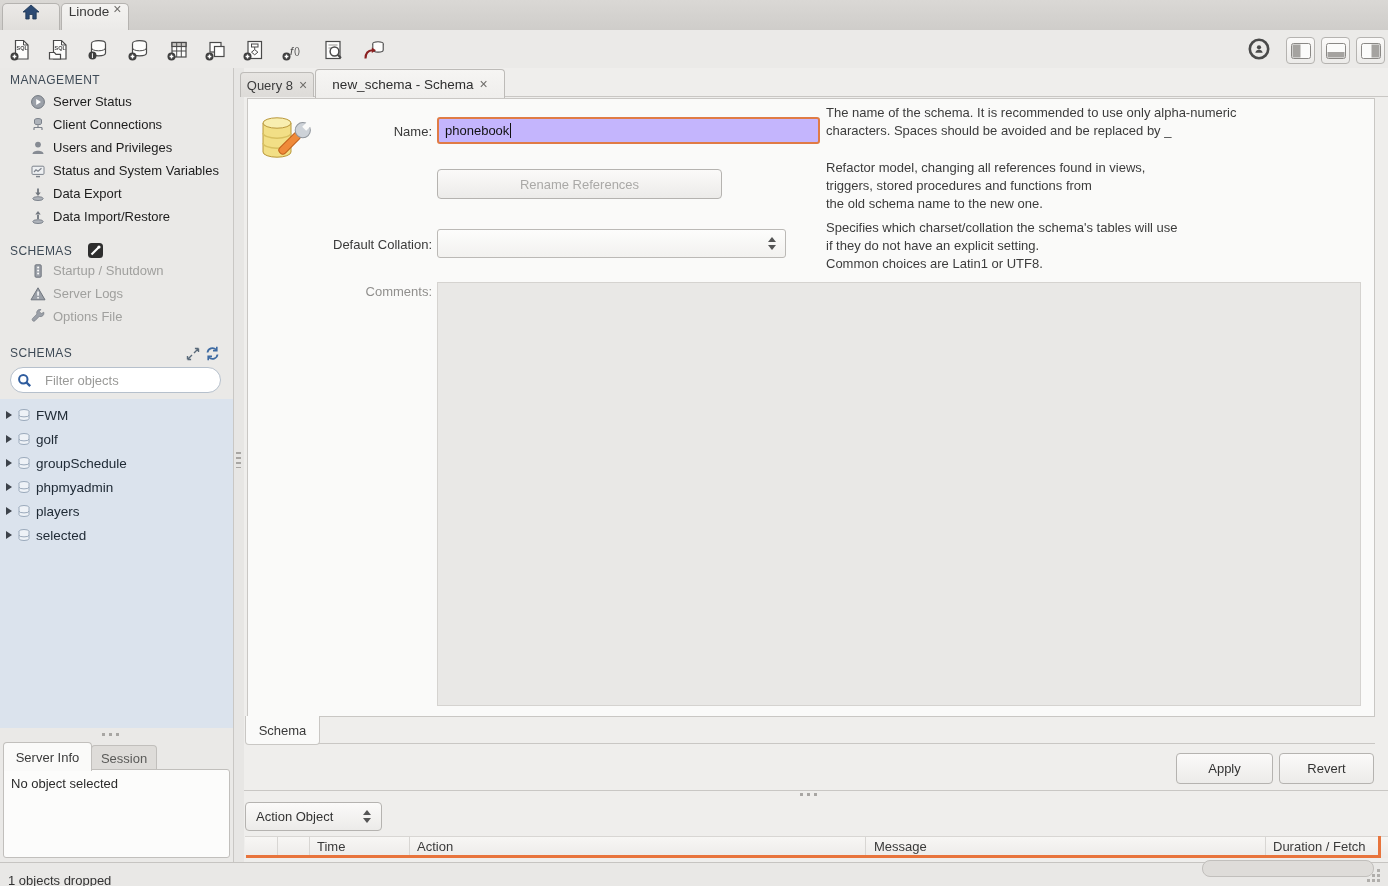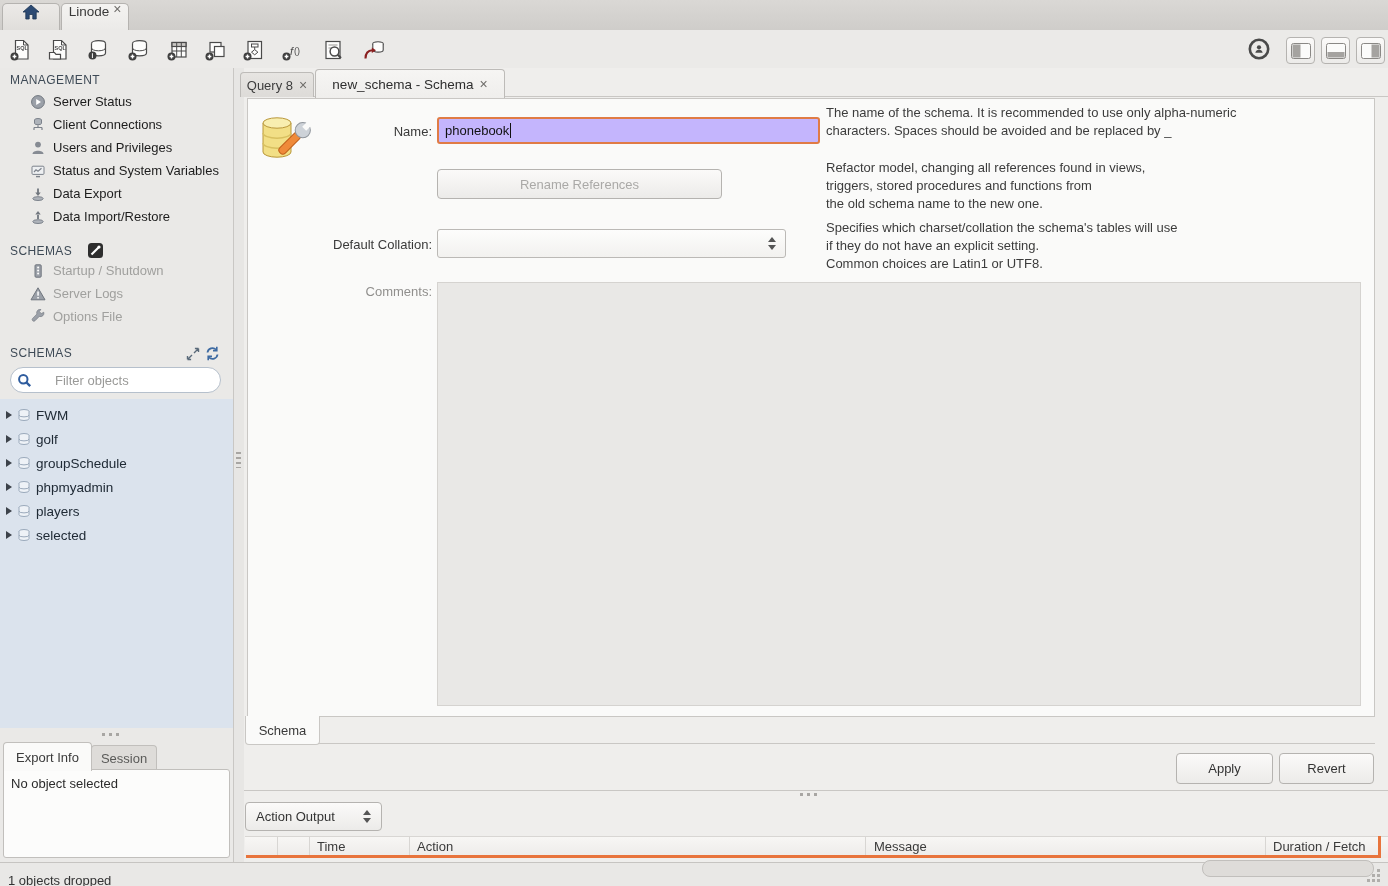--- a/index.html
+++ b/index.html
@@ -19,21 +19,21 @@
   
   .sidebar{left:0;top:68px;width:233px;height:794px;background:#eae9e7}
   .sec-title{position:absolute;font-size:12px;font-weight:normal;letter-spacing:.4px;color:#3e4a56}
   .srow{position:absolute;left:30px;width:204px;height:20px;display:flex;align-items:flex-start;gap:7px;color:#1d1d1d}
   .srow.dis{color:#a0a09e}
   .sicon{width:16px;height:16px;flex:0 0 16px}
   .tree{left:0;top:399px;width:233px;height:329px;background:#dbe3ed}
   .trow{position:absolute;left:6px;width:222px;height:24px;display:flex;align-items:center;gap:4px;color:#202b36;font-size:13.5px}
   .tri{width:0;height:0;border-top:4px solid transparent;border-bottom:4px solid transparent;border-left:6px solid #3c424a}
   .filter{left:10px;top:367px;width:211px;height:26px;background:#fff;border:1px solid #b6c0cc;border-radius:13px;
-          display:flex;align-items:center;gap:21px;padding:0 6px;box-sizing:border-box}
+          display:flex;align-items:center;gap:11px;padding:0 6px;box-sizing:border-box}
   .filter input{border:none;outline:none;flex:1;font:13px "Liberation Sans",sans-serif;color:#333;background:transparent}
   .filter input::placeholder{color:#9a9a98}
   
   .otab{position:absolute;border:1px solid #c1bfbc;border-bottom:none;border-radius:4px 4px 0 0;
         display:flex;align-items:center;justify-content:center;color:#3a3a3a}
   .info-panel{left:3px;top:769px;width:227px;height:89px;background:#fcfcfb;border:1px solid #c1bfbc;border-radius:0 3px 3px 3px;box-sizing:border-box;padding:6px 7px}
   
   .vsplit{left:233px;top:68px;width:10px;height:794px;background:#e7e6e4;border-left:1px solid #c9c7c4;border-right:1px solid #c9c7c4}
   .vgrip{left:236px;top:452px;width:5px;height:16px;background:repeating-linear-gradient(#a8a6a3 0 2px,transparent 2px 5px)}
   .hgrip{width:3px;height:3px;background:#a8a6a3;box-shadow:7px 0 #a8a6a3,14px 0 #a8a6a3}
@@ -399,21 +399,21 @@
         <path d="M3 3.4 V10.6 a5 1.9 0 0 0 10 0 V3.4" fill="#eef2f7" stroke="#9aa9bb"></path>
         <path d="M3 7 a5 1.9 0 0 0 10 0" fill="none" stroke="#9aa9bb"></path>
       </svg>
     </span>
   <span>selected</span>
 </div>
 
 <div class="abs hgrip" style="left:102px;top:733px"></div>
 
 <div class="otab" style="left:3px;top:742px;width:87px;height:28px;background:#fafaf9;z-index:2">
-  <span>Export Info</span>
+  <span>Server Info</span>
 </div>
 <div class="otab" style="left:91px;top:745px;width:64px;height:25px;background:#dedcd9;color:#5a5a58">
   <span>Session</span>
 </div>
 <div class="abs info-panel">
   <span>No object selected</span>
 </div>
 
 <div class="abs vsplit"></div>
 <div class="abs vgrip"></div>
@@ -485,21 +485,21 @@
   <span>Apply</span>
 </div>
 <div class="btn" style="left:1279px;top:753px;width:93px;height:29px">
   <span>Revert</span>
 </div>
 
 <div class="abs hsplit"></div>
 <div class="abs hgrip" style="left:800px;top:793px"></div>
 
 <div class="abs btn" style="left:245px;top:802px;width:137px;height:29px;justify-content:space-between;padding:0 10px;box-sizing:border-box;border-radius:4px">
-  <span>Action Output</span>
+  <span>Action Object</span>
   <span class="spin">
       <span class="su"></span>
       <span class="sd"></span>
     </span>
 </div>
 
 <div class="abs thead"></div>
 <div class="hsep" style="left:277px"></div>
 <div class="hsep" style="left:309px"></div>
 <div class="hsep" style="left:409px"></div>

